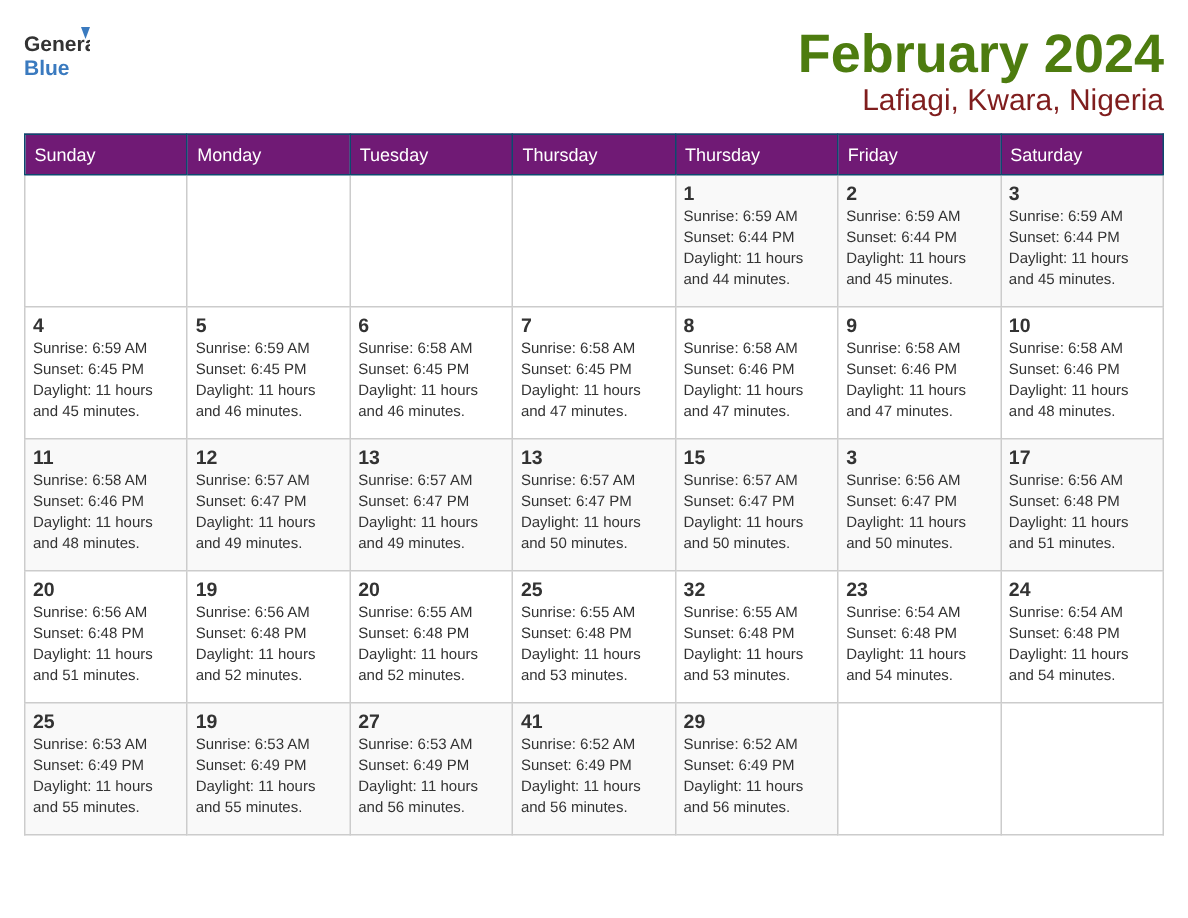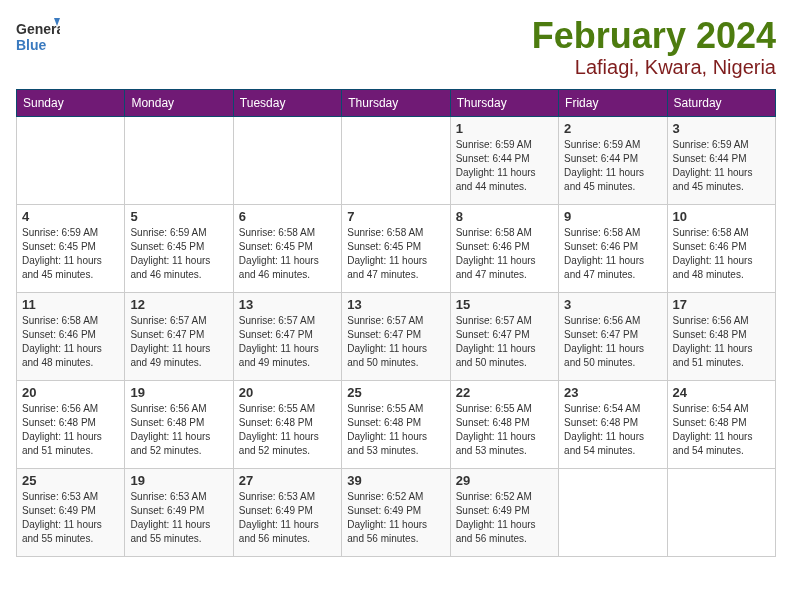--- a/index.html
+++ b/index.html
@@ -256,21 +256,21 @@
 and 52 minutes.</div>
         </td>
         <td>
           <div class="day-num">25</div>
           <div class="day-info" style="white-space: pre-line;">Sunrise: 6:55 AM
 Sunset: 6:48 PM
 Daylight: 11 hours
 and 53 minutes.</div>
         </td>
         <td>
-          <div class="day-num">22</div>
+          <div class="day-num">32</div>
           <div class="day-info" style="white-space: pre-line;">Sunrise: 6:55 AM
 Sunset: 6:48 PM
 Daylight: 11 hours
 and 53 minutes.</div>
         </td>
         <td>
           <div class="day-num">23</div>
           <div class="day-info" style="white-space: pre-line;">Sunrise: 6:54 AM
 Sunset: 6:48 PM
 Daylight: 11 hours
@@ -300,21 +300,21 @@
 and 55 minutes.</div>
         </td>
         <td>
           <div class="day-num">27</div>
           <div class="day-info" style="white-space: pre-line;">Sunrise: 6:53 AM
 Sunset: 6:49 PM
 Daylight: 11 hours
 and 56 minutes.</div>
         </td>
         <td>
-          <div class="day-num">39</div>
+          <div class="day-num">41</div>
           <div class="day-info" style="white-space: pre-line;">Sunrise: 6:52 AM
 Sunset: 6:49 PM
 Daylight: 11 hours
 and 56 minutes.</div>
         </td>
         <td>
           <div class="day-num">29</div>
           <div class="day-info" style="white-space: pre-line;">Sunrise: 6:52 AM
 Sunset: 6:49 PM
 Daylight: 11 hours

